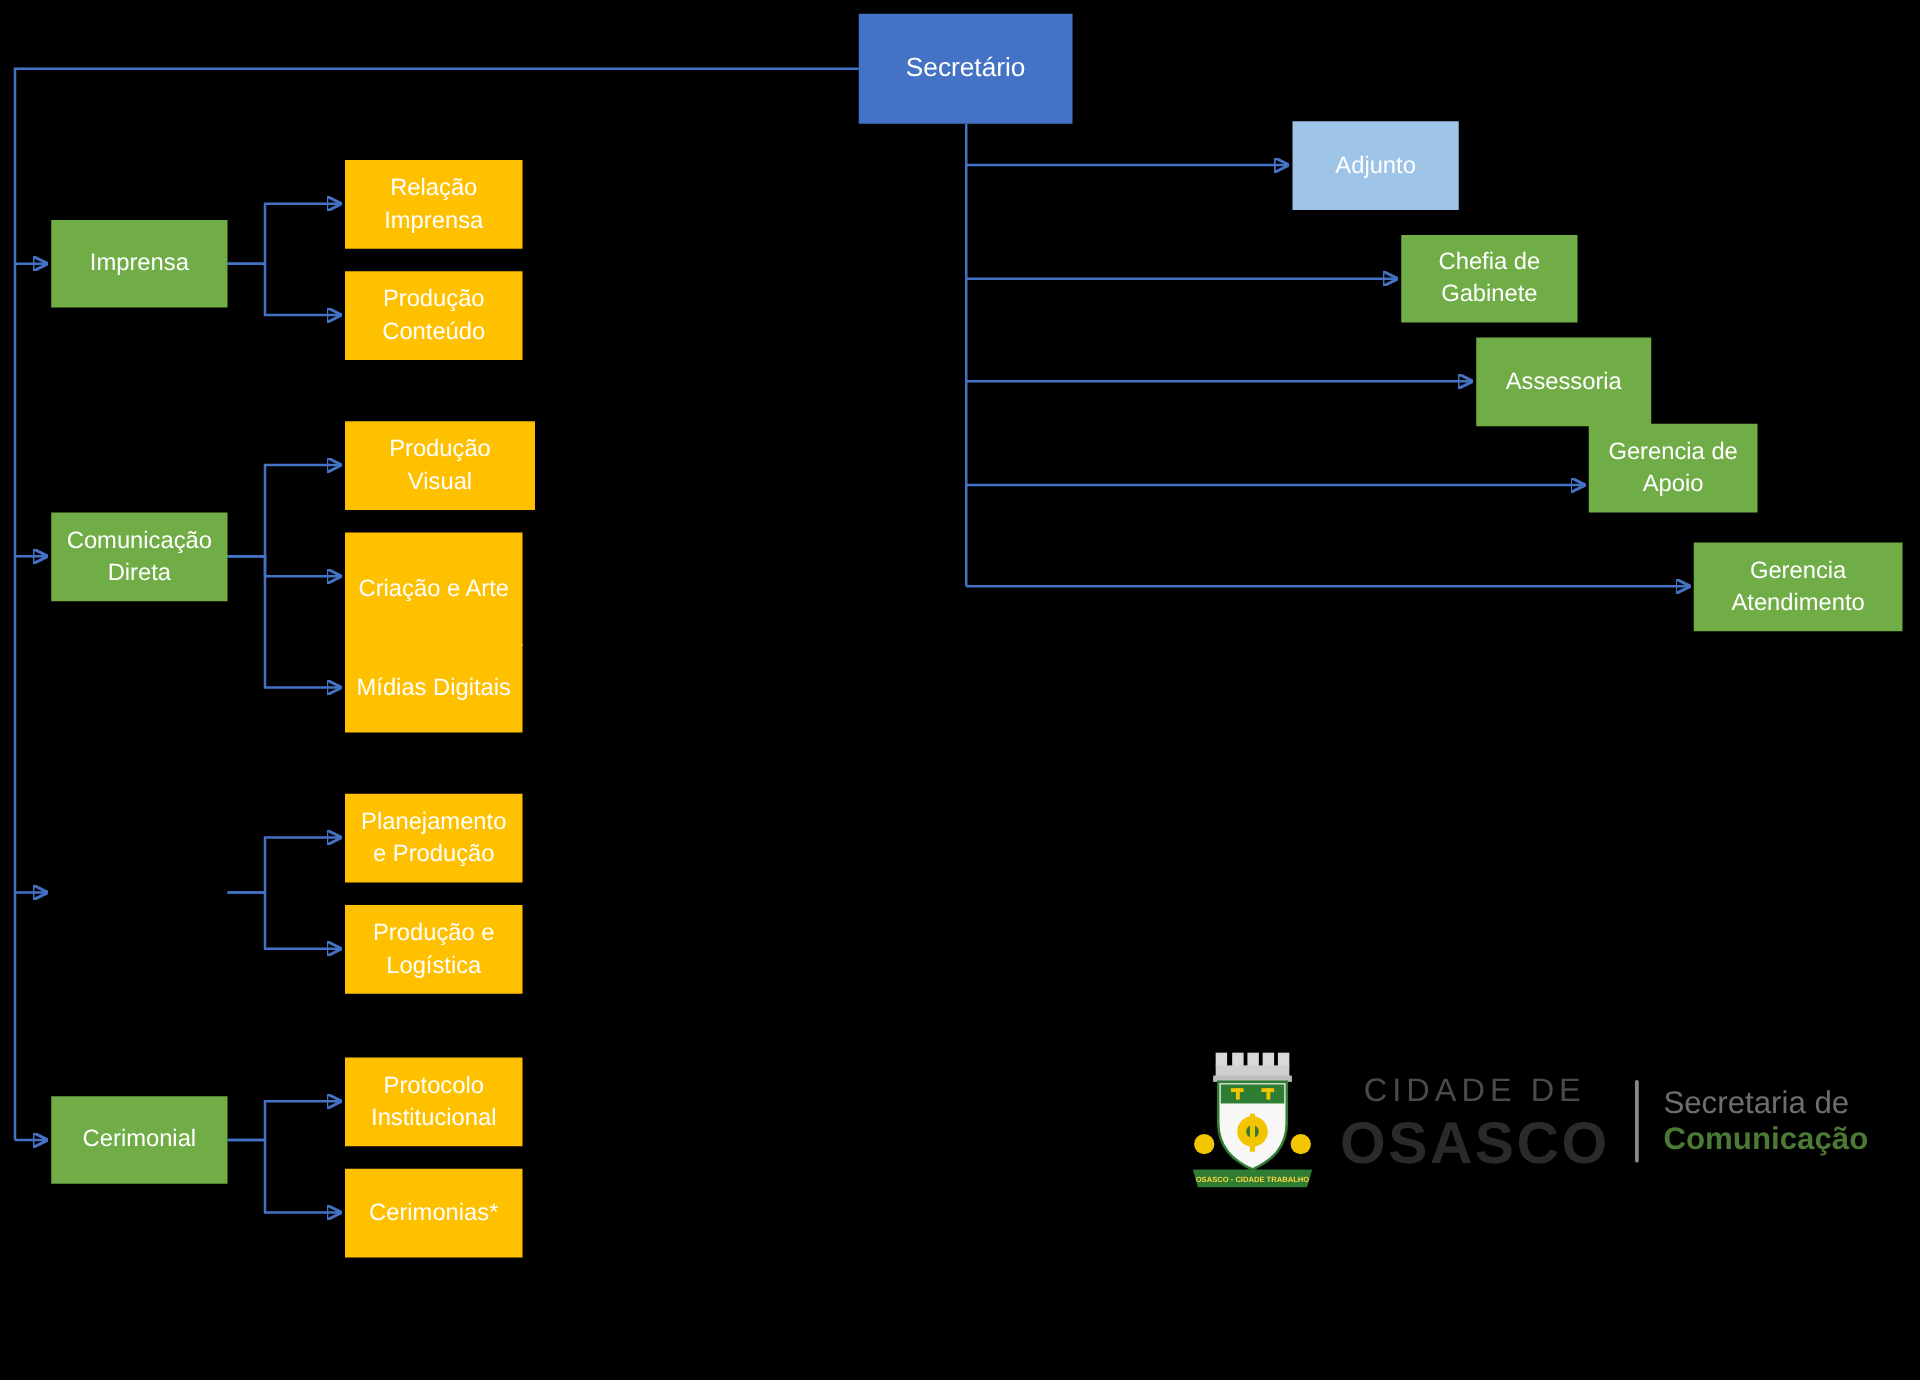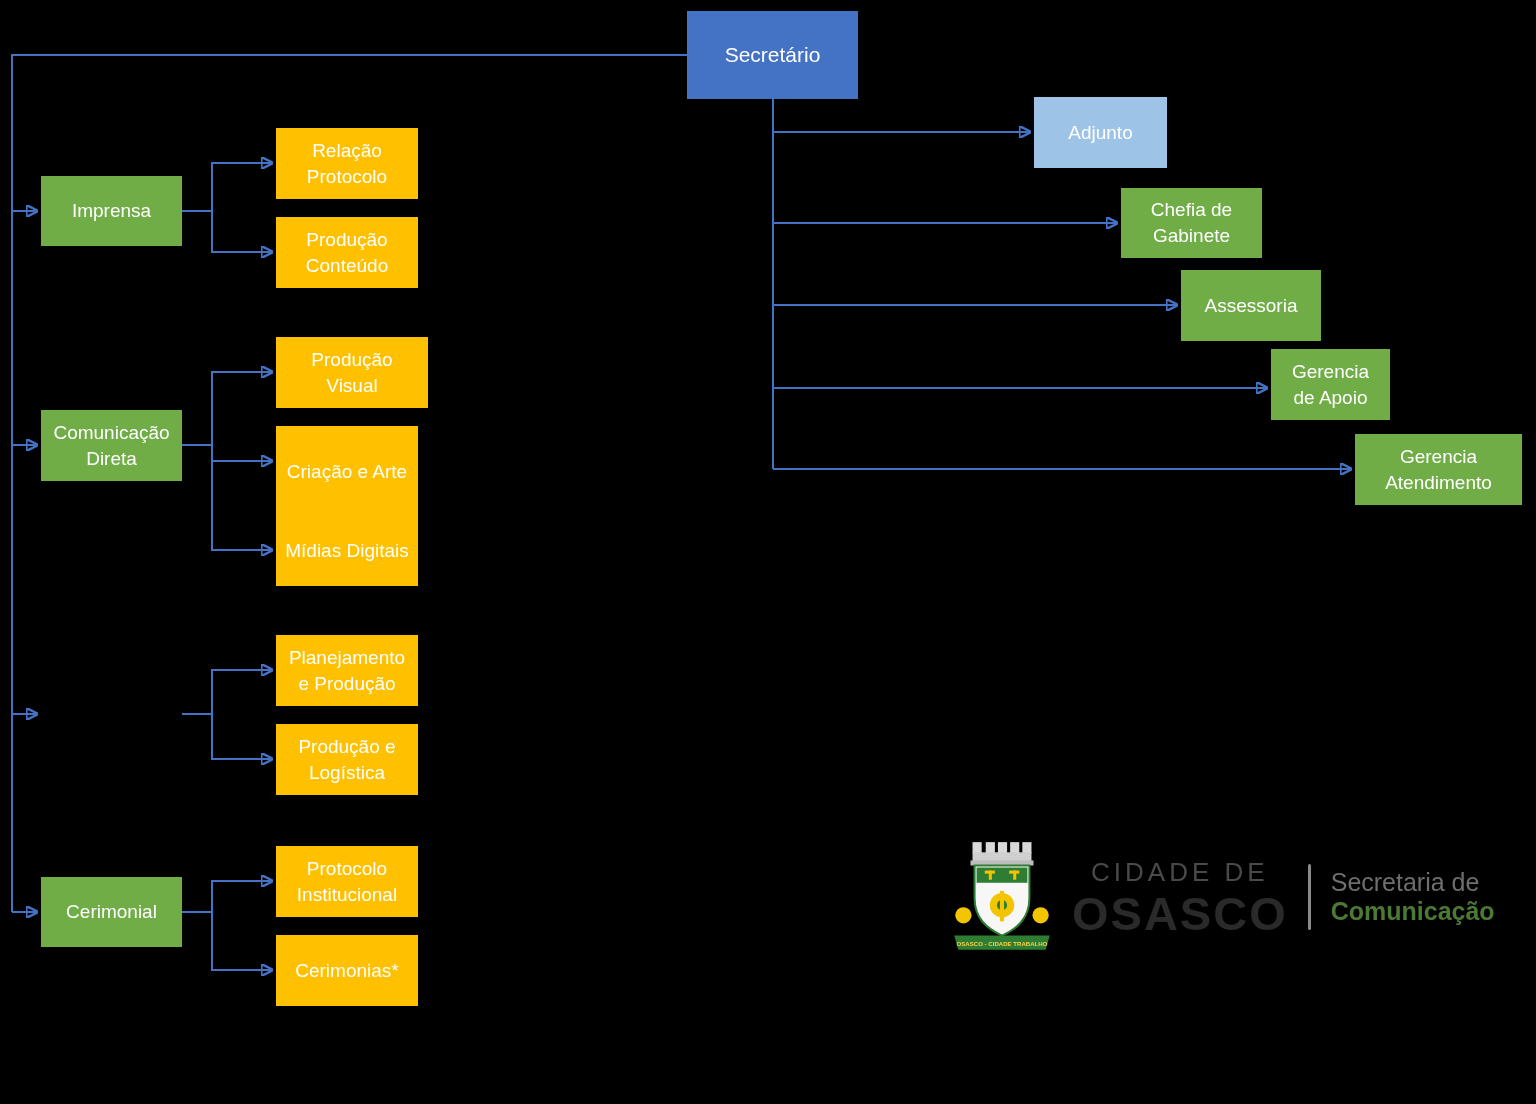--- a/index.html
+++ b/index.html
@@ -109,28 +109,28 @@
     <path marker-end="url(#arrow)" d="M773 305 H1176"></path>
     <path marker-end="url(#arrow)" d="M773 388 H1266"></path>
     <path marker-end="url(#arrow)" d="M773 469 H1350"></path>
   </svg>
 
   <div class="node root" style="left:687px;top:11px;width:171px;height:88px">Secretário</div>
 
   <div class="node adjunct" style="left:1034px;top:97px;width:133px;height:71px">Adjunto</div>
   <div class="node branch" style="left:1121px;top:188px;width:141px;height:70px">Chefia de Gabinete</div>
   <div class="node branch" style="left:1181px;top:270px;width:140px;height:71px">Assessoria</div>
-  <div class="node branch" style="left:1271px;top:349px;width:119px;height:71px">Gerencia de Apoio</div>
+  <div class="node branch" style="left:1271px;top:339px;width:135px;height:71px">Gerencia de Apoio</div>
   <div class="node branch" style="left:1355px;top:434px;width:167px;height:71px">Gerencia Atendimento</div>
 
   <div class="node branch" style="left:41px;top:176px;width:141px;height:70px">Imprensa</div>
   <div class="node branch" style="left:41px;top:410px;width:141px;height:71px">Comunicação Direta</div>
   <div class="node branch" style="left:41px;top:877px;width:141px;height:70px">Cerimonial</div>
 
-  <div class="node leaf" style="left:276px;top:128px;width:142px;height:71px">Relação Protocolo</div>
+  <div class="node leaf" style="left:276px;top:128px;width:142px;height:71px">Relação Imprensa</div>
   <div class="node leaf" style="left:276px;top:217px;width:142px;height:71px">Produção Conteúdo</div>
 
   <div class="node leaf" style="left:276px;top:337px;width:152px;height:71px">Produção Visual</div>
   <div class="node leaf" style="left:276px;top:426px;width:142px;height:91px">Criação e Arte</div>
   <div class="node leaf" style="left:276px;top:515px;width:142px;height:71px">Mídias Digitais</div>
 
   <div class="node leaf" style="left:276px;top:635px;width:142px;height:71px">Planejamento e Produção</div>
   <div class="node leaf" style="left:276px;top:724px;width:142px;height:71px">Produção e Logística</div>
 
   <div class="node leaf" style="left:276px;top:846px;width:142px;height:71px">Protocolo Institucional</div>

